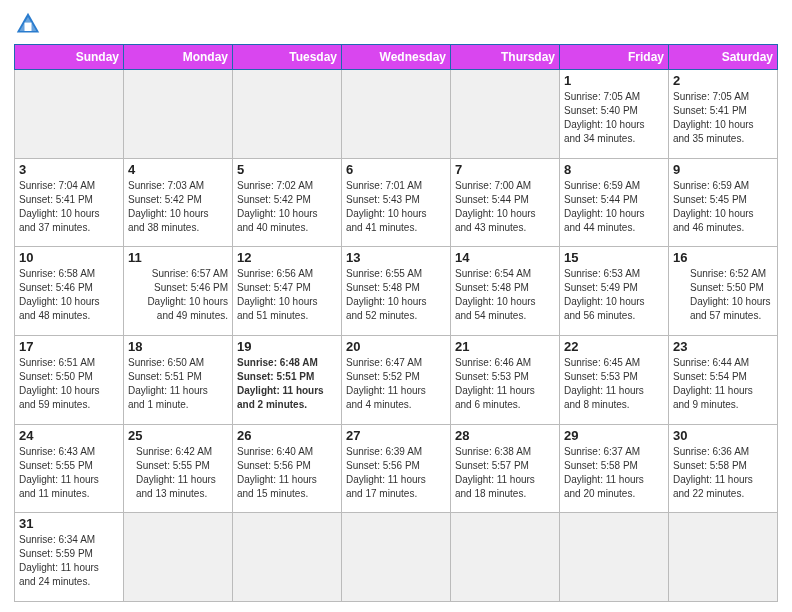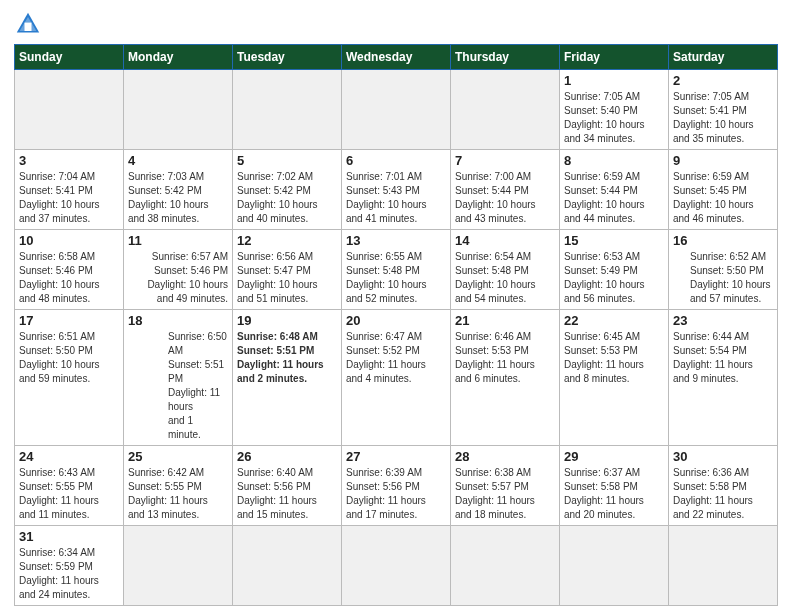--- a/index.html
+++ b/index.html
@@ -56,26 +56,26 @@
       margin-top: 2px;
     }
     .calendar {
       flex: 1;
       border: 1px solid #bbb;
       border-collapse: collapse;
       width: 100%;
       table-layout: fixed;
     }
     .calendar th {
-      background: #14532d;
+      background: #d946ef;
       color: #fff;
       font-size: 12px;
       font-weight: bold;
       padding: 5px 4px;
-      text-align: left;
+      text-align: right;
       border: 1px solid #2068b0;
     }
     .calendar td {
       border: 1px solid #bbb;
       vertical-align: top;
       padding: 3px 4px;
       font-size: 9.5px;
       color: #333;
       height: 78px;
       background: #fff;
@@ -263,21 +263,21 @@
         <tr>
           <td>
             <span class="day-number">17</span>
             <div class="day-info" style="white-space: pre-line;">Sunrise: 6:51 AM
 Sunset: 5:50 PM
 Daylight: 10 hours
 and 59 minutes.</div>
           </td>
           <td>
             <span class="day-number">18</span>
-            <div class="day-info" style="white-space: pre-line; margin-left: 40px;">Sunrise: 6:50 AM
+            <div class="day-info" style="white-space: pre-line;">Sunrise: 6:50 AM
 Sunset: 5:51 PM
 Daylight: 11 hours
 and 1 minute.</div>
           </td>
           <td>
             <span class="day-number">19</span>
             <div class="day-info" style="white-space: pre-line; font-weight: bold;">Sunrise: 6:48 AM
 Sunset: 5:51 PM
 Daylight: 11 hours
 and 2 minutes.</div>
@@ -314,21 +314,21 @@
         <tr>
           <td>
             <span class="day-number">24</span>
             <div class="day-info" style="white-space: pre-line;">Sunrise: 6:43 AM
 Sunset: 5:55 PM
 Daylight: 11 hours
 and 11 minutes.</div>
           </td>
           <td>
             <span class="day-number">25</span>
-            <div class="day-info" style="white-space: pre-line;">Sunrise: 6:42 AM
+            <div class="day-info" style="white-space: pre-line; margin-left: 8px;">Sunrise: 6:42 AM
 Sunset: 5:55 PM
 Daylight: 11 hours
 and 13 minutes.</div>
           </td>
           <td>
             <span class="day-number">26</span>
             <div class="day-info" style="white-space: pre-line;">Sunrise: 6:40 AM
 Sunset: 5:56 PM
 Daylight: 11 hours
 and 15 minutes.</div>

